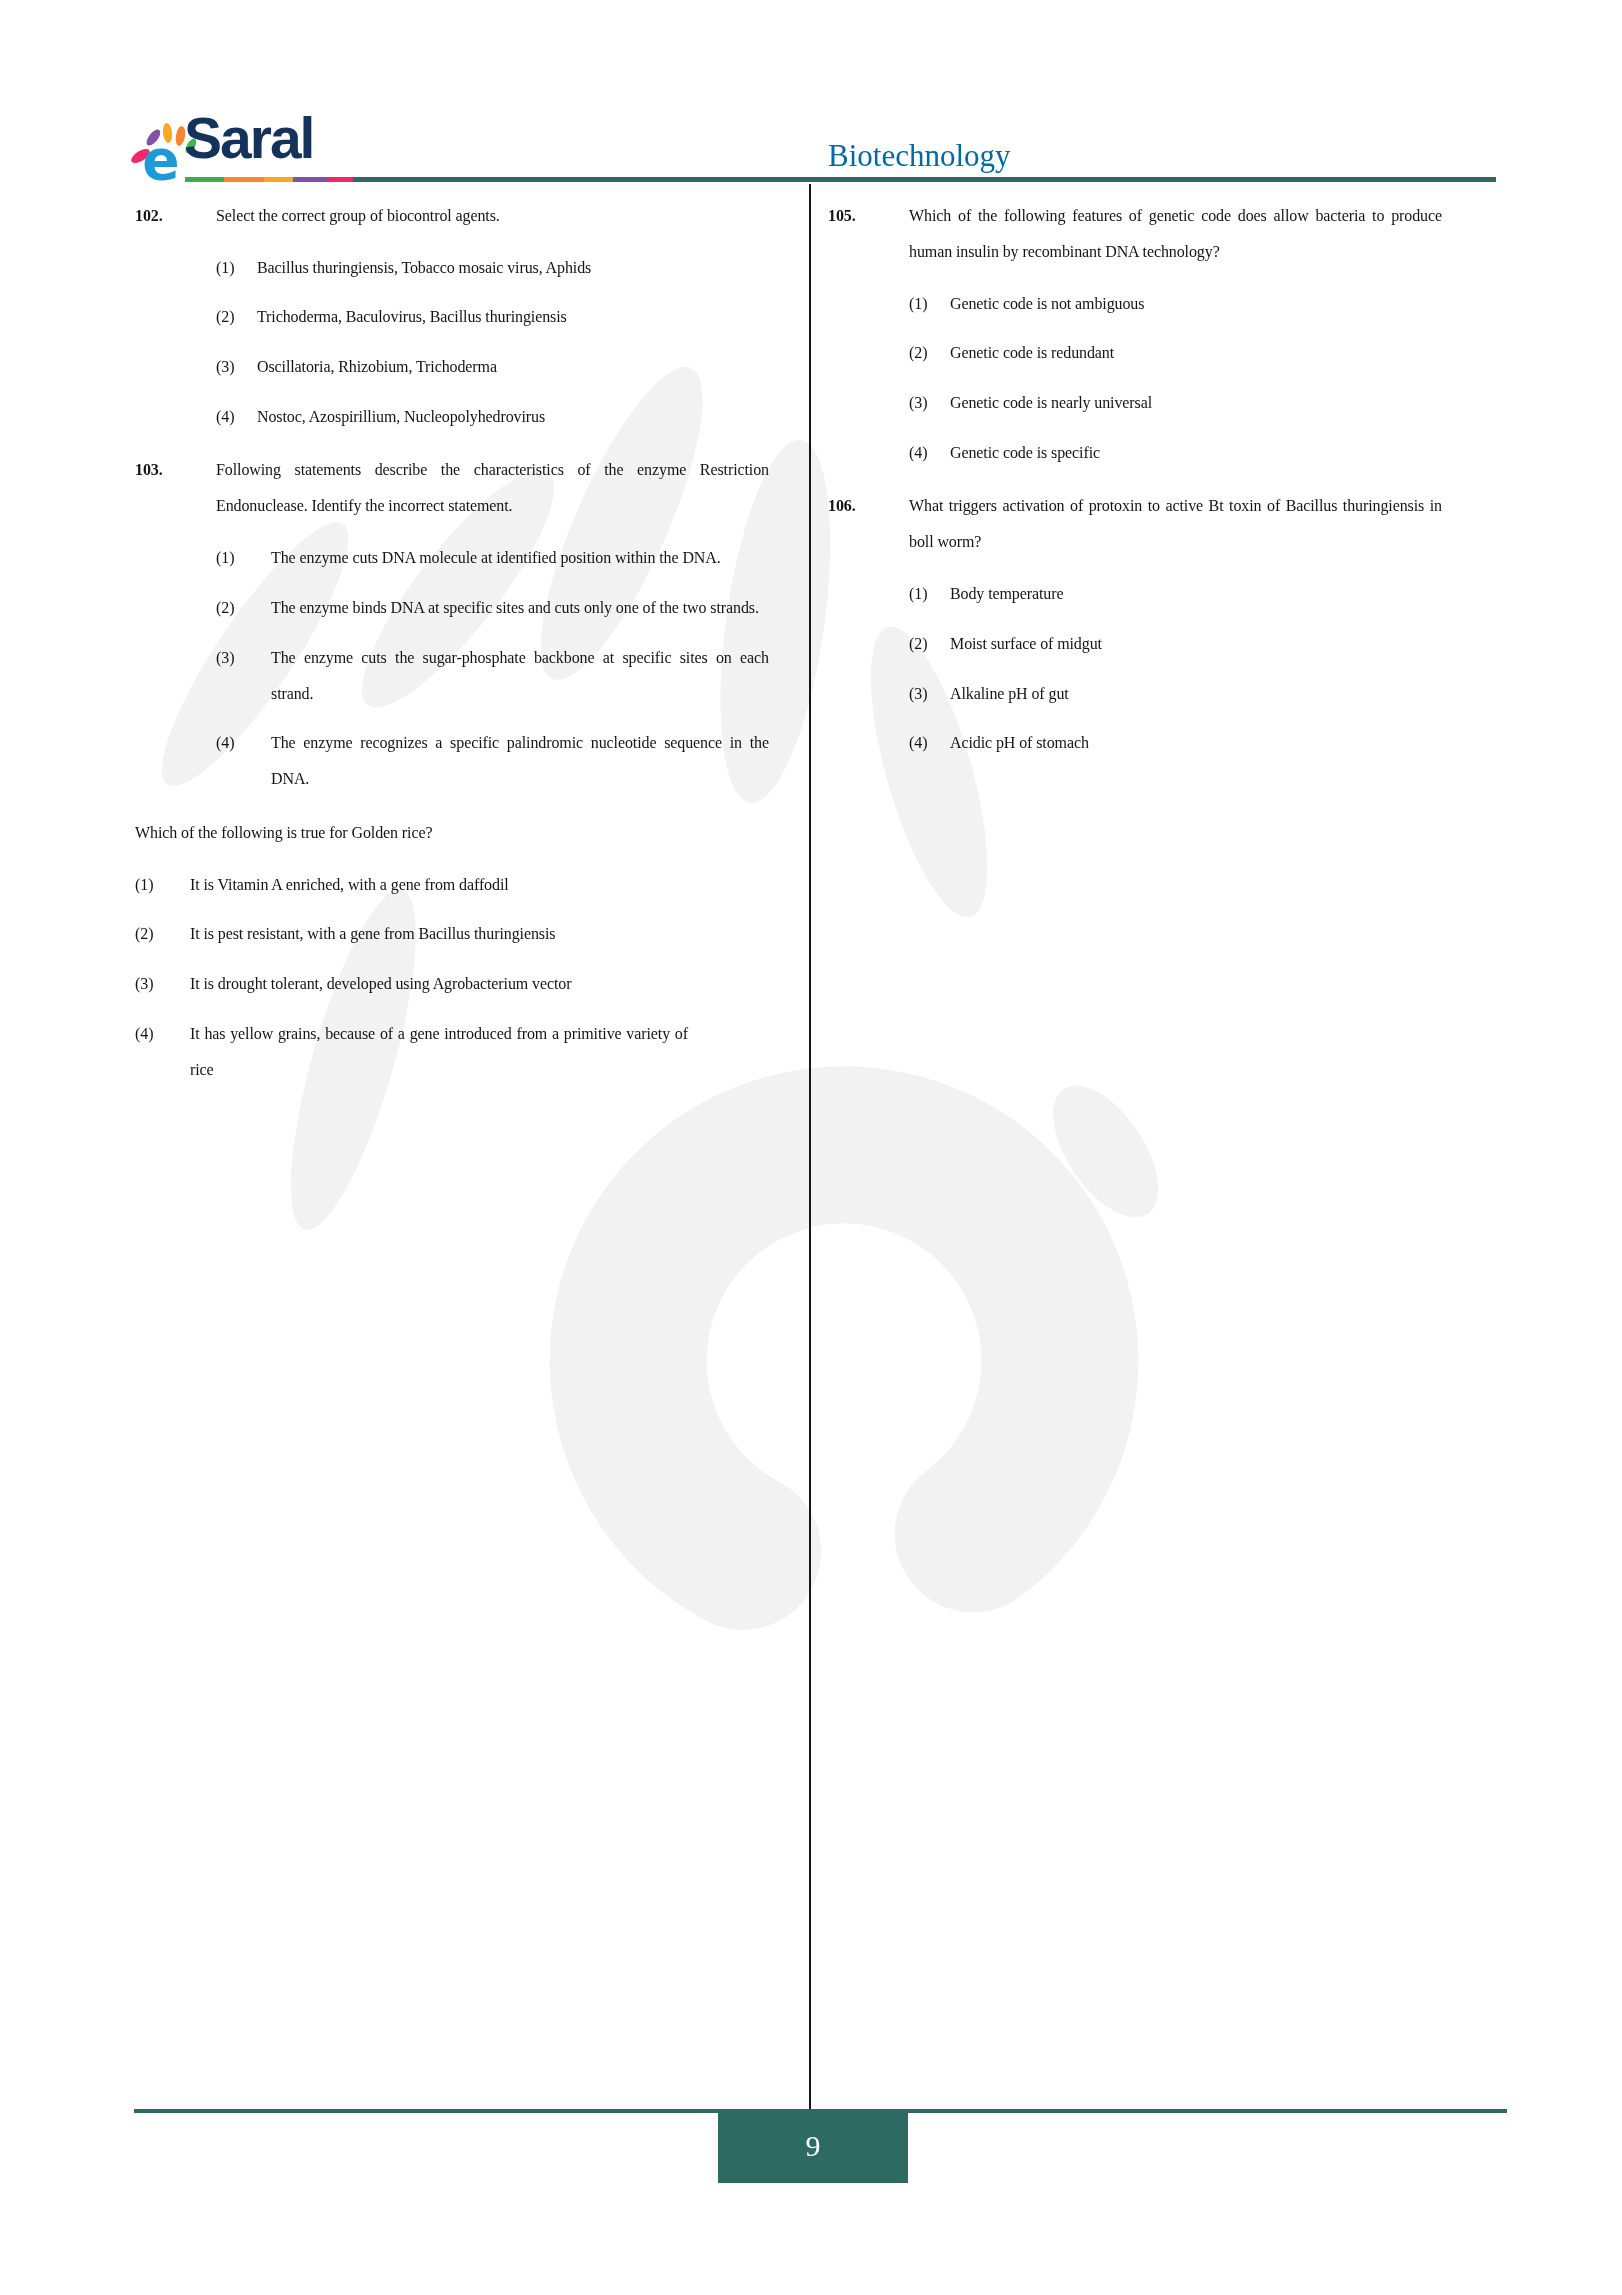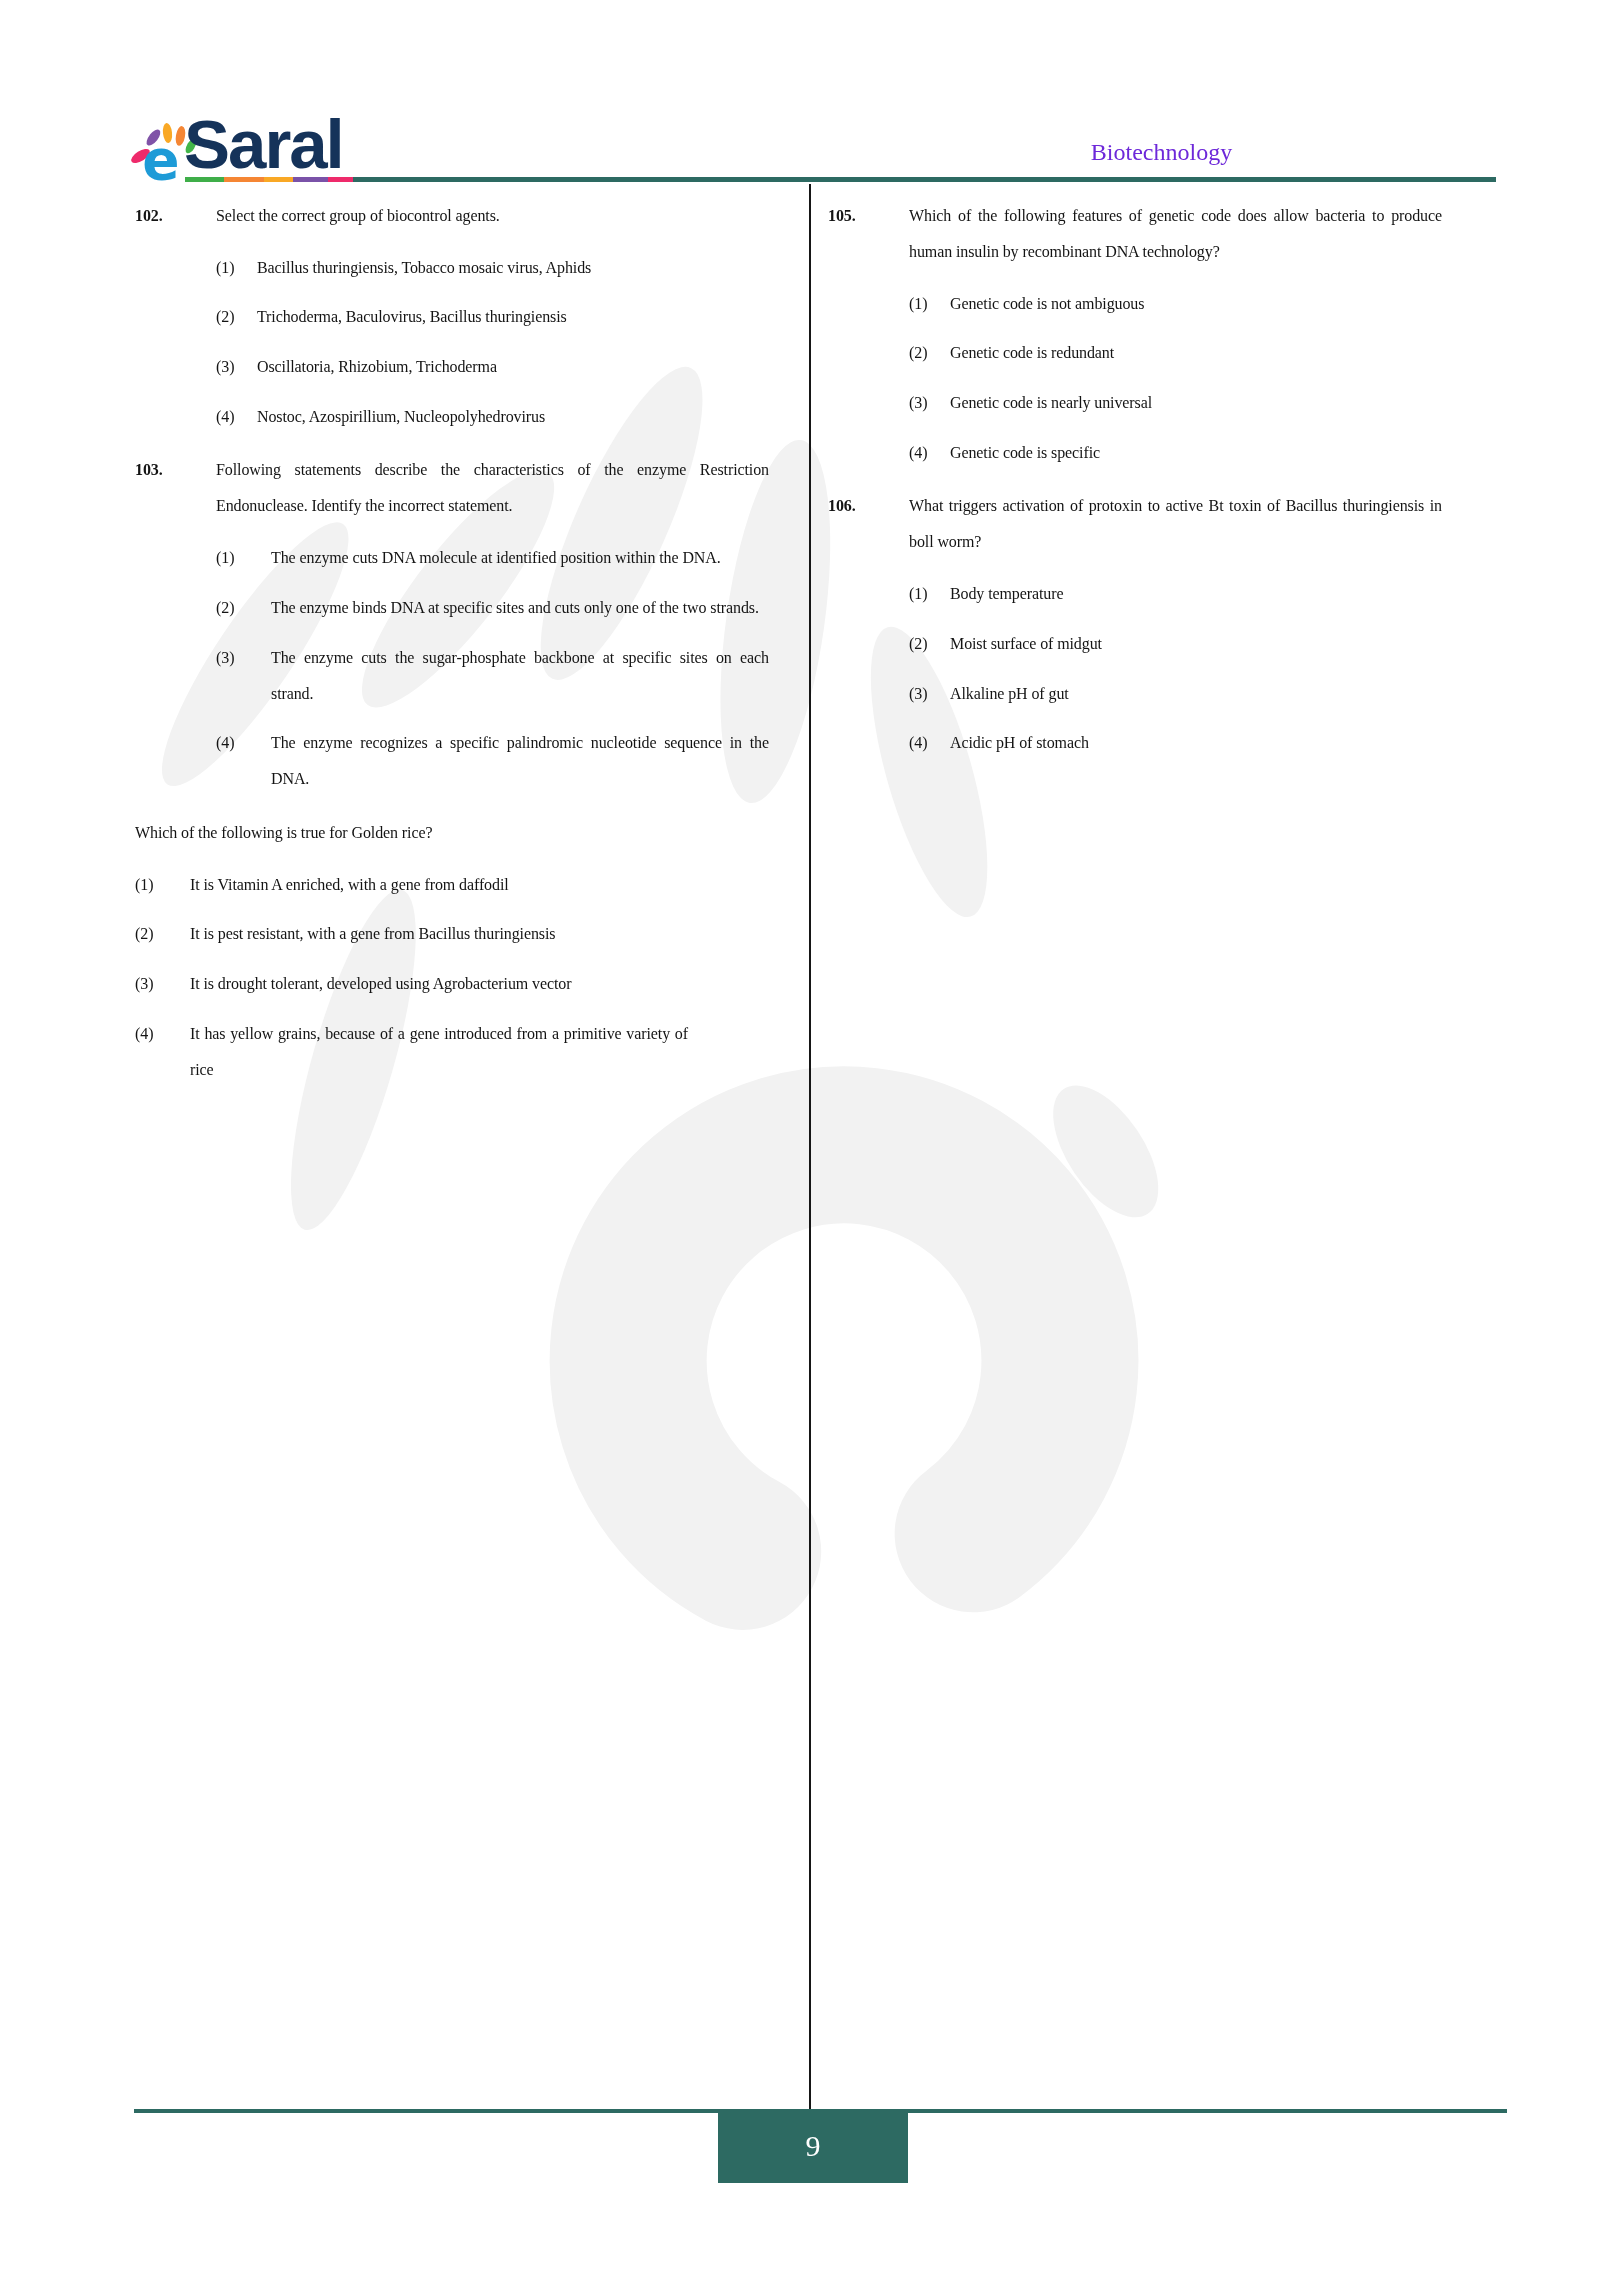--- a/index.html
+++ b/index.html
@@ -22,25 +22,25 @@
   .petal-orange { left:43px; top:3.9px;   width:9.2px; height:19.6px; background:#f58634; transform:rotate(10deg); }
   .petal-green  { left:54px; top:15.7px;  width:7.9px; height:15.7px; background:#43b649; transform:rotate(30deg); }
   .logo-e {
     position:absolute; left:9.2px; top:10.5px;
     font-family:"DejaVu Sans", sans-serif; font-weight:800;
     font-size:55px; line-height:1; color:#1e9bd7;
   }
   .logo-name {
     position:absolute; left:51px; top:-11.8px;
     font-family:"Liberation Sans", sans-serif; font-weight:bold;
-    font-size:69px; line-height:1; letter-spacing:-2px; color:#15335a;
+    font-size:57px; line-height:1; letter-spacing:-2px; color:#15335a;
   }
   .subject {
     position:absolute; left:828px; top:139px; width:667px;
-    text-align:center; font-size:24px; line-height:1.1; color:#6d28d9; z-index:2;
+    text-align:left; font-size:31px; line-height:1.1; color:#0369a1; z-index:2;
   }
   .header-rule {
     position:absolute; left:185px; top:177px; width:1311px; height:4.6px; z-index:2;
     background:linear-gradient(90deg,
       #3fae49 0 39px, #f58634 39px 79px, #f9a825 79px 108px,
       #7a52a8 108px 143px, #ee2a6b 143px 168px, #2d6a62 168px 100%);
   }
   
   .divider { position:absolute; left:809px; top:184px; width:2px; height:1925px; background:#161616; z-index:2; }
   

